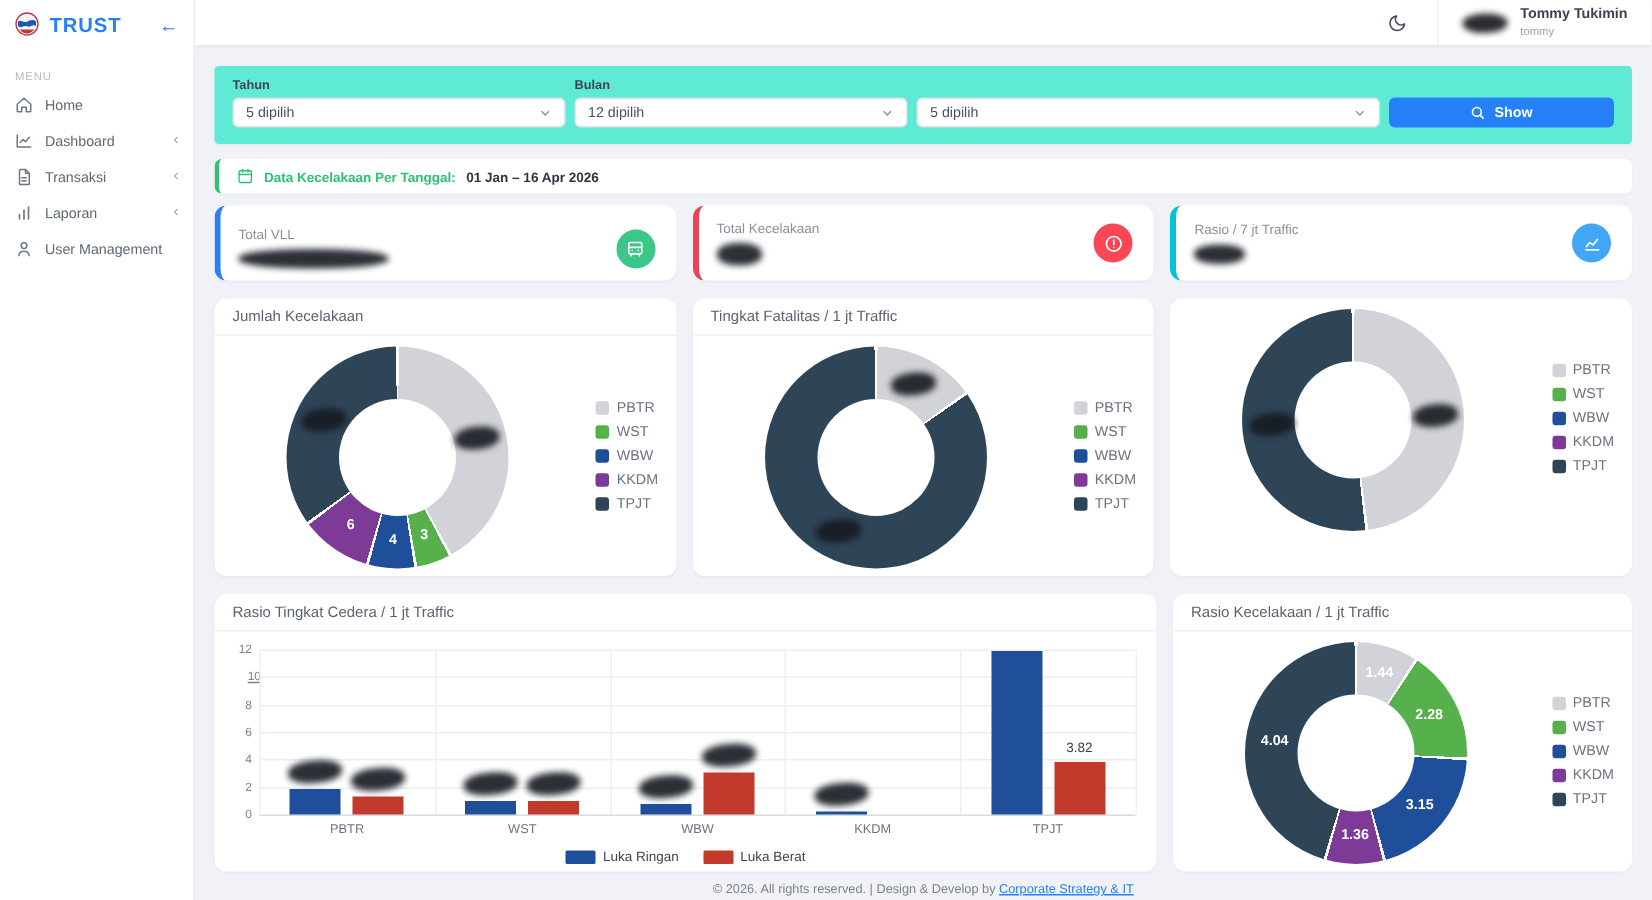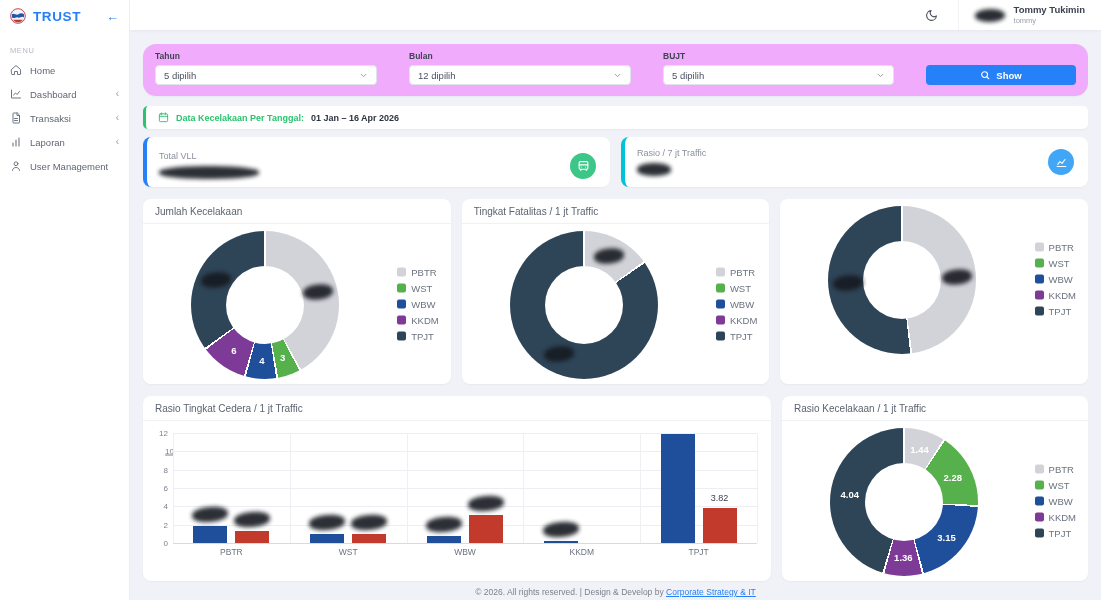--- a/index.html
+++ b/index.html
@@ -29,21 +29,21 @@
           box-shadow:0 1px 3px rgba(30,30,60,.05);z-index:5}
   .moon-btn{padding:0 20px;display:flex;align-items:center}
   .user-chip{display:flex;align-items:center;gap:9px;padding:0 16px;height:100%;border-left:1px solid #f2f2f6}
   .avatar-blob{width:30px;height:13px;background:#14171d;filter:blur(2.2px);opacity:.9;border-radius:50% 45% 50% 45%}
   .user-name{font-size:9.5px;font-weight:bold;color:#3c4350;line-height:1.15}
   .user-handle{font-size:7.5px;color:#9aa1ac}
 
   
   .main{position:absolute;left:130px;top:30px;right:0;bottom:0;padding:14px 13px 0}
 
-  .filter-card{background:#f0abfc;border-radius:13px;padding:7px 12px 11px;display:flex;gap:32px;
+  .filter-card{background:#5eead4;border-radius:3px;padding:7px 12px 11px;display:flex;gap:6px;
                align-items:flex-end;box-shadow:0 1px 2px rgba(20,20,40,.04)}
   .f-group{display:flex;flex-direction:column;gap:4px}
   .f-label{font-size:8.5px;font-weight:bold;color:#3e4552}
   .select{height:20px;border:1px solid #e1e3ea;border-radius:4px;display:flex;align-items:center;
           justify-content:space-between;padding:0 8px;font-size:9.5px;color:#4a5160;background:#fff}
   .g1,.g2{width:222px}.g3{flex:1}
   .show-btn{height:20px;width:150px;background:var(--accent);color:#fff;border:none;border-radius:4px;
             font-size:9.5px;font-weight:bold;display:flex;align-items:center;justify-content:center;gap:6px;
             font-family:"Liberation Sans",sans-serif}
 
@@ -196,21 +196,20 @@
       <div class="select clickable">
         <span>12 dipilih</span>
         <span style="display:flex">
             <svg width="9" height="9" viewBox="0 0 24 24" fill="none" stroke="#8a909c" stroke-width="2.4" stroke-linecap="round">
               <path d="M6 9l6 6 6-6"></path>
             </svg>
           </span>
       </div>
     </div>
     <div class="f-group g3">
-      <span class="f-label">BUJT</span>
       <div class="select clickable">
         <span>5 dipilih</span>
         <span style="display:flex">
             <svg width="9" height="9" viewBox="0 0 24 24" fill="none" stroke="#8a909c" stroke-width="2.4" stroke-linecap="round">
               <path d="M6 9l6 6 6-6"></path>
             </svg>
           </span>
       </div>
     </div>
     <button class="show-btn clickable">
@@ -238,20 +237,32 @@
   <section class="stats-row">
     <div class="stat-card" style="border-left-color: rgb(38, 128, 247); align-items: flex-end;">
       <div>
         <div class="stat-label">Total VLL</div>
         <div class="blob stat-blob" style="width:100px;height:13px"></div>
       </div>
       <div class="stat-icon" style="background: rgb(60, 198, 136);">
         <svg width="13" height="13" viewBox="0 0 24 24" fill="none" stroke="#fff" stroke-width="2" stroke-linecap="round">
             <rect x="4" y="3" width="16" height="14" rx="2"></rect>
             <path d="M4 9h16M8.2 13h.01M15.8 13h.01M7 17v2.5M17 17v2.5"></path>
+          </svg>
+      </div>
+    </div>
+    <div class="stat-card" style="border-left-color: rgb(234, 67, 89);">
+      <div>
+        <div class="stat-label">Total Kecelakaan</div>
+        <div class="blob stat-blob" style="width:30px;height:15px"></div>
+      </div>
+      <div class="stat-icon" style="background: rgb(251, 70, 85);">
+        <svg width="13" height="13" viewBox="0 0 24 24" fill="none" stroke="#fff" stroke-width="2" stroke-linecap="round">
+            <circle cx="12" cy="12" r="9"></circle>
+            <path d="M12 7.5v5.5M12 16.6h.01"></path>
           </svg>
       </div>
     </div>
     <div class="stat-card" style="border-left-color: rgb(0, 194, 216);">
       <div>
         <div class="stat-label">Rasio / 7 jt Traffic</div>
         <div class="blob stat-blob" style="width:34px;height:13px"></div>
       </div>
       <div class="stat-icon" style="background: rgb(65, 166, 245);">
         <svg width="13" height="13" viewBox="0 0 24 24" fill="none" stroke="#fff" stroke-width="2" stroke-linecap="round" stroke-linejoin="round">
@@ -404,20 +415,30 @@
           <div class="bar clickable" style="left: 326px; top: 93.5833px; width: 34px; height: 28.4167px; background: rgb(194, 58, 43);"></div>
           <div class="blob bar-blob" style="left: 343px; top: 74.5833px;"></div>
           <div class="xtick" style="left: 322px; top: 126px;">WBW</div>
           <div class="bar clickable" style="left: 400.8px; top: 120.167px; width: 34px; height: 1.83333px; background: rgb(31, 78, 155);"></div>
           <div class="blob bar-blob" style="left: 417.8px; top: 101.167px;"></div>
           <div class="xtick" style="left: 438.8px; top: 126px;">KKDM</div>
           <div class="bar clickable" style="left: 517.6px; top: 12.9167px; width: 34px; height: 109.083px; background: rgb(31, 78, 155);"></div>
           <div class="bar clickable" style="left: 559.6px; top: 86.9833px; width: 34px; height: 35.0167px; background: rgb(194, 58, 43);"></div>
           <div class="bar-label" style="left: 576.6px; top: 71.9833px;">3.82</div>
           <div class="xtick" style="left: 555.6px; top: 126px;">TPJT</div>
+          <div class="bar-legend">
+            <span class="legend-item clickable">
+              <span class="swatch" style="background:#1f4e9b"></span>
+              <span>Luka Ringan</span>
+            </span>
+            <span class="legend-item clickable">
+              <span class="swatch" style="background:#c23a2b"></span>
+              <span>Luka Berat</span>
+            </span>
+          </div>
         </div>
     </div>
     <div class="chart-card">
       <div class="chart-title">Rasio Kecelakaan / 1 jt Traffic</div>
       <div class="chart-body">
           <div class="donut">
             <div class="ring clickable" style="width:148px;height:148px;background:conic-gradient(#fff 0deg 0.8deg,#d2d3d8 0.8deg 32.13519695044473deg,#fff 32.13519695044473deg 32.93519695044473deg,#fff 32.93519695044473deg 33.735196950444724deg,#56b04c 33.735196950444724deg 92.2876747141042deg,#fff 92.2876747141042deg 93.0876747141042deg,#fff 93.0876747141042deg 93.8876747141042deg,#1f4e9b 93.8876747141042deg 164.33341804320202deg,#fff 164.33341804320202deg 165.13341804320203deg,#fff 165.13341804320203deg 165.93341804320204deg,#7d3a96 165.93341804320204deg 195.43888182973313deg,#fff 195.43888182973313deg 196.23888182973315deg,#fff 196.23888182973315deg 197.03888182973316deg,#2e4457 197.03888182973316deg 359.2deg,#fff 359.2deg 360deg)"></div>
             <div class="hole"></div>
             <div class="lbl" style="left: 89.523px; top: 21.4862px;">1.44</div>
             <div class="lbl" style="left: 122.796px; top: 49.1492px;">2.28</div>

